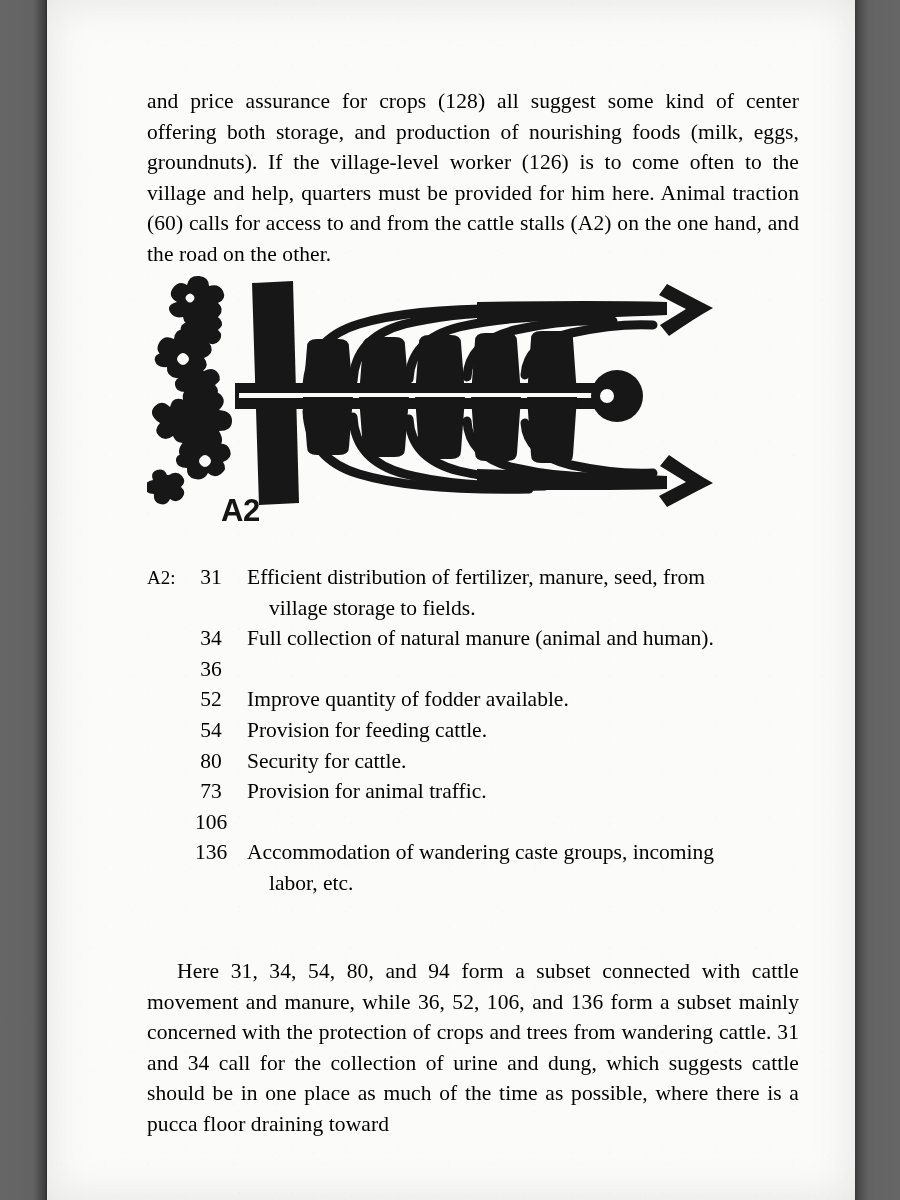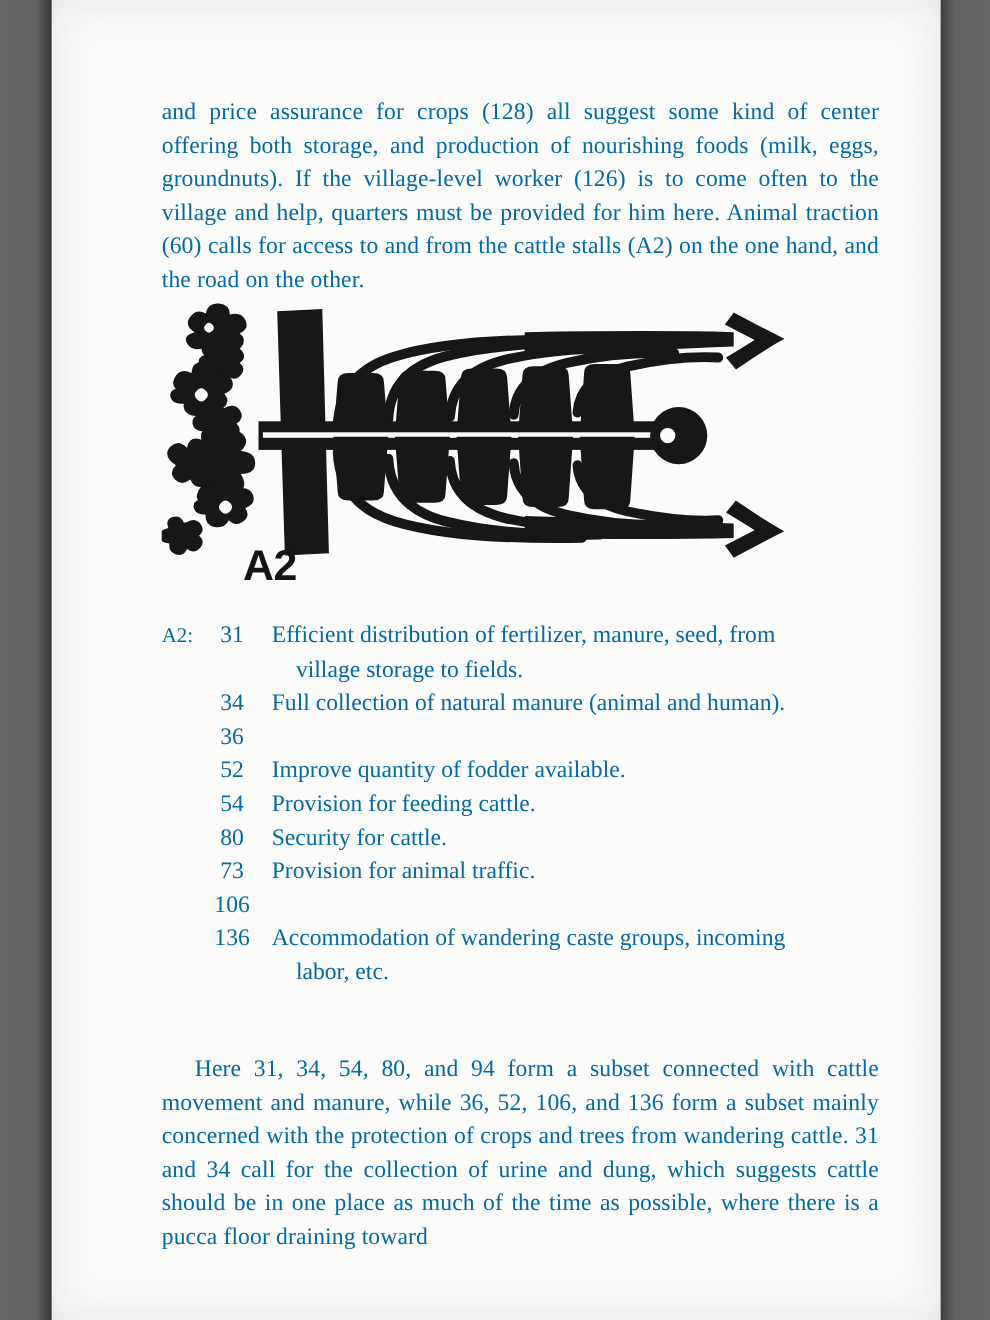--- a/index.html
+++ b/index.html
@@ -60,21 +60,21 @@
 
   .content {
     position: absolute;
     left: 100px;   
     top: 0;
     width: 655px;
     height: 1200px;
   }
 
   p, .li-text, .li-num, .li-tag {
-    color: #0369a1;
+    color: #000000;
   }
 
   .para {
     font-size: 21.5px;
     line-height: 30.6px;
     text-align: justify;
     text-align-last: left;
     margin: 0;
     letter-spacing: 0.1px;
   }
@@ -103,21 +103,21 @@
     width: 655px;
     height: 265px;
   }
   .figure svg { display: block; }
   .figure-label {
     position: absolute;
     left: 74px;
     top: 218px;
     font-family: "Liberation Sans", "DejaVu Sans", sans-serif;
     font-weight: bold;
-    font-size: 39px;
+    font-size: 31px;
     letter-spacing: -0.5px;
     color: #151515;
   }
 
   
   .pattern-list {
     position: absolute;
     top: 562px;
     left: 0;
     width: 655px;

